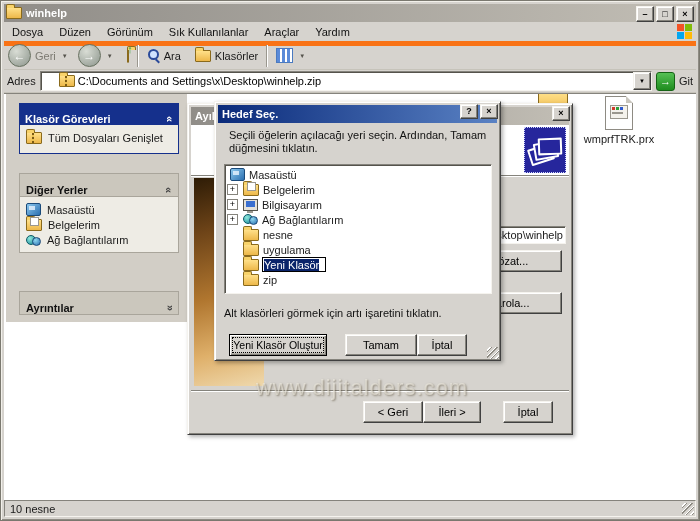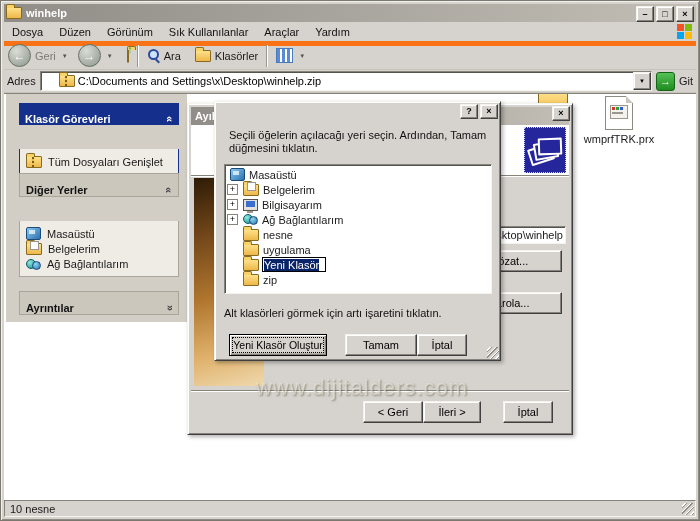--- a/index.html
+++ b/index.html
@@ -59,21 +59,21 @@
   
   .content{position:absolute;left:3px;right:3px;top:92px;bottom:19px;background:#fff;
            border-top:1px solid #85837c;overflow:hidden;}
   .graytop{position:absolute;left:2px;top:0;width:181px;height:228px;background:#d2cec6;}
 
   .paneband{position:absolute;left:15px;width:160px;}
   .bandhead{height:22px;display:flex;align-items:flex-end;justify-content:space-between;
             padding:0 6px;font-weight:bold;}
   .bluehead{background:#15308c;color:#fff;}
   .grayhead{background:#cbc7bd;color:#111;border:1px solid #a9a59b;}
-  .bandbody{background:#eeece5;margin-top:24px;}
+  .bandbody{background:#eeece5;}
   .chev{display:inline-block;font-weight:bold;}
   .chev.up{transform:rotate(90deg);}
   .chev.down{transform:rotate(-90deg);}
   .panerow{display:flex;align-items:center;gap:6px;padding:2px 4px 1px 6px;color:#1a1a1a;}
 
   
   .ficon{width:14px;height:10px;background:linear-gradient(#ffe089,#edb84a);
          border:1px solid #8a6a1c;border-radius:1px;position:relative;flex:none;}
   .ficon::before{content:"";position:absolute;left:-1px;top:-4px;width:7px;height:3px;
          background:#f8d36a;border:1px solid #8a6a1c;border-bottom:none;
@@ -325,20 +325,23 @@
       </div>
       <div class="wizbtn btn raised" style="top:146px">Gözat...</div>
       <div class="wizbtn btn raised" style="top:188px">Parola...</div>
       <div class="wizsep2"></div>
       <div class="wizfoot btn raised" style="left:175px;width:58px">&lt; Geri</div>
       <div class="wizfoot btn raised" style="left:235px;width:56px">İleri &gt;</div>
       <div class="wizfoot btn raised" style="left:315px;width:48px">İptal</div>
     </div>
 
     <div id="destdlg" class="dlgframe">
+      <div class="dlgtitle active">
+        <span>Hedef Seç.</span>
+      </div>
       <div class="dlgbtns">
         <div class="dlgbtn btn raised">?</div>
         <div class="dlgbtn btn raised">×</div>
       </div>
       <div class="instr">Seçili öğelerin açılacağı yeri seçin.  Ardından, Tamam düğmesini tıklatın.</div>
 
       <div class="tree sunken">
         <div class="trow ind0">
           <span class="deskicon"></span>
           <span class="tlabel">Masaüstü</span>

